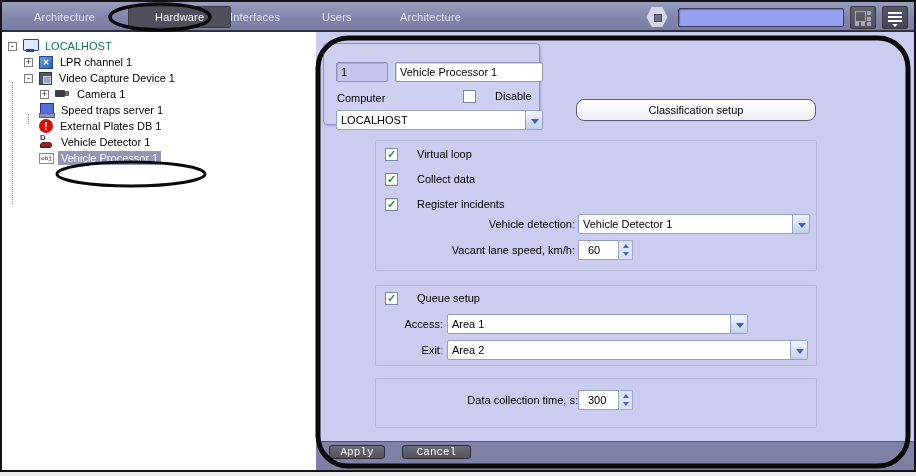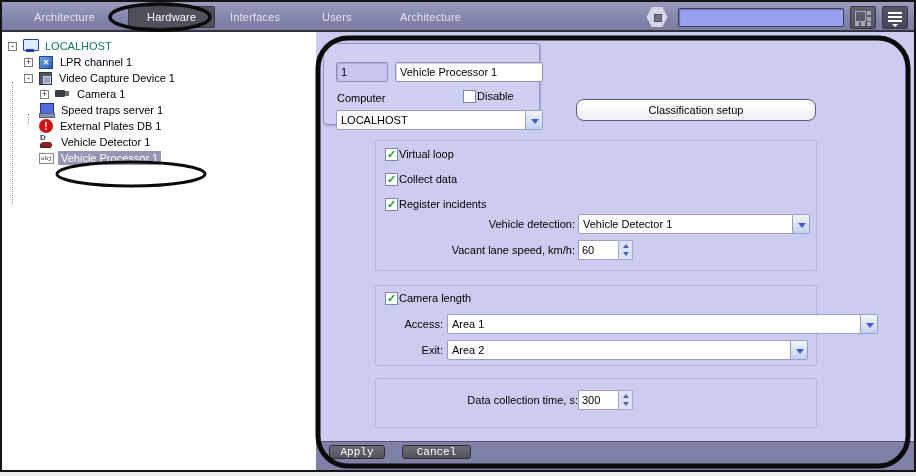--- a/index.html
+++ b/index.html
@@ -5,21 +5,21 @@
   * { box-sizing: border-box; margin: 0; padding: 0; }
   html,body { width: 916px; height: 476px; overflow: hidden; background:#ececec;
     font-family: "Liberation Sans", sans-serif; font-size: 11px; color:#000; }
   .window { position:relative; width:916px; height:472px; border:2px solid #141414; background:#fff; }
 
   
   .menubar { position:absolute; left:0; top:0; right:0; height:30px;
     background:linear-gradient(#9b9dbe,#8183aa 60%,#7c7ea4); border-bottom:2px solid #30303e; }
   .mtab { position:absolute; top:9px; color:#e4e4f2; cursor:default; letter-spacing:.2px; }
   .mtab-active { top:4px; background:#50505d; border:1px solid #3a3a46; border-radius:2px;
-    padding:4px 18px; color:#fff; }
+    padding:4px 26px; color:#fff; }
   .gear { position:absolute; left:644px; top:4px; width:22px; height:22px; background:#d6d6e6;
     clip-path:polygon(26% 4%, 74% 4%, 98% 50%, 74% 96%, 26% 96%, 2% 50%); }
   .gear::after { content:""; position:absolute; left:8px; top:8px; width:6px; height:6px;
     background:#70708a; border:1px solid #50506a; }
   .searchbox { position:absolute; left:676px; top:6px; width:166px; height:19px;
     background:#98a1f0; border:1px solid #3c3c58; border-radius:2px; color:#101040;
     padding:0 4px; font-size:11px; outline:none; box-shadow:inset 1px 1px 1px rgba(40,40,90,.4); }
   .tbtn { position:absolute; top:4px; width:26px; height:23px; background:linear-gradient(#63636f,#52525e);
     border:1px solid #38383f; border-radius:2px; }
   .btn-grid { left:848px; }
@@ -84,33 +84,33 @@
   .idgroup { position:absolute; left:7px; top:11px; width:217px; height:82px;
     border:1px solid #9191c6; border-radius:4px; background:#cfcff2; box-shadow:1px 1px 2px rgba(60,60,120,.25); }
   .field { position:absolute; background:#fff; border:1px solid #8f8fb8; border-radius:2px;
     line-height:18px; padding:0 4px; box-shadow:inset 1px 1px 0 rgba(90,90,150,.25); overflow:hidden; }
   .f-id { left:12px; top:18px; width:52px; height:20px; background:#c6c6f0; }
   .f-name { left:71px; top:18px; width:148px; height:20px; }
   .lbl { position:absolute; line-height:14px;text-align:center; }
   .cb { flex:none; width:13px; height:13px; background:#fff; border:1px solid #7787a6;
     display:flex; align-items:center; justify-content:center; color:#1fa038; font-size:11px;
     font-weight:bold; line-height:11px; }
-  .cbrow { position:absolute; display:flex; align-items:center; gap:1px; height:14px;justify-content:center; }
+  .cbrow { position:absolute; display:flex; align-items:center; gap:19px; height:14px;justify-content:center; }
   .combo { position:absolute; height:20px; background:#fff; border:1px solid #94a0c4;
     border-radius:2px; }
   .combo-text { position:absolute; left:4px; top:0; right:20px; line-height:18px; overflow:hidden;
     white-space:nowrap; }
   .combo-btn { position:absolute; right:0; top:0; bottom:0; width:17px;
     background:linear-gradient(#f2f5fc,#c4d0ee); border-left:1px solid #94a0c4; }
   .combo-btn::after { content:""; position:absolute; left:5px; top:8px; border-left:4px solid transparent;
     border-right:4px solid transparent; border-top:5px solid #3a5fc8; }
   .group { position:absolute; border:1px solid #b6b6d8; border-radius:2px; }
   .rlabel { position:absolute; text-align:right; line-height:20px; }
   .spinfield { position:absolute; width:41px; height:20px; background:#fff; border:1px solid #94a0c4;
-    line-height:18px; padding:0 3px; }
+    line-height:18px; padding:0 9px; }
   .spin { position:absolute; width:15px; height:20px; border:1px solid #a0a8cc; background:#dde2f6; }
   .spin::before { content:""; position:absolute; left:4px; top:3px; border-left:3px solid transparent;
     border-right:3px solid transparent; border-bottom:4px solid #4466bb; }
   .spin::after { content:""; position:absolute; left:4px; bottom:3px; border-left:3px solid transparent;
     border-right:3px solid transparent; border-top:4px solid #4466bb; }
   .clsbtn { position:absolute; left:260px; top:67px; width:240px; height:22px;
     background:linear-gradient(#ffffff,#f0f0f6); border:1px solid #5a5a80; border-radius:8px;
     font-size:11px; font-family:"Liberation Sans", sans-serif; }
   .footer { position:absolute; left:0; right:0; bottom:0; height:29px; background:#7e80a6;
     border-top:1px solid #56566e; }
@@ -222,24 +222,24 @@
       <span class="combo-text">Vehicle Detector 1</span>
       <span class="combo-btn"></span>
     </div>
     <span class="rlabel" style="left:60px;top:208px;width:199px">Vacant lane speed, km/h:</span>
     <div class="spinfield" style="left:262px;top:208px">60</div>
     <span class="spin" style="left:302px;top:208px"></span>
 
     <div class="group" style="left:59px;top:253px;width:442px;height:81px"></div>
     <div class="cbrow" style="left:69px;top:259px">
       <span class="cb">✓</span>
-      <span>Camera length</span>
+      <span>Queue setup</span>
     </div>
     <span class="rlabel" style="left:40px;top:282px;width:87px">Access:</span>
-    <div class="combo" style="left:131px;top:282px;width:431px">
+    <div class="combo" style="left:131px;top:282px;width:301px">
       <span class="combo-text">Area 1</span>
       <span class="combo-btn"></span>
     </div>
     <span class="rlabel" style="left:40px;top:308px;width:87px">Exit:</span>
     <div class="combo" style="left:131px;top:308px;width:361px">
       <span class="combo-text">Area 2</span>
       <span class="combo-btn"></span>
     </div>
 
     <div class="group" style="left:59px;top:346px;width:442px;height:50px"></div>

